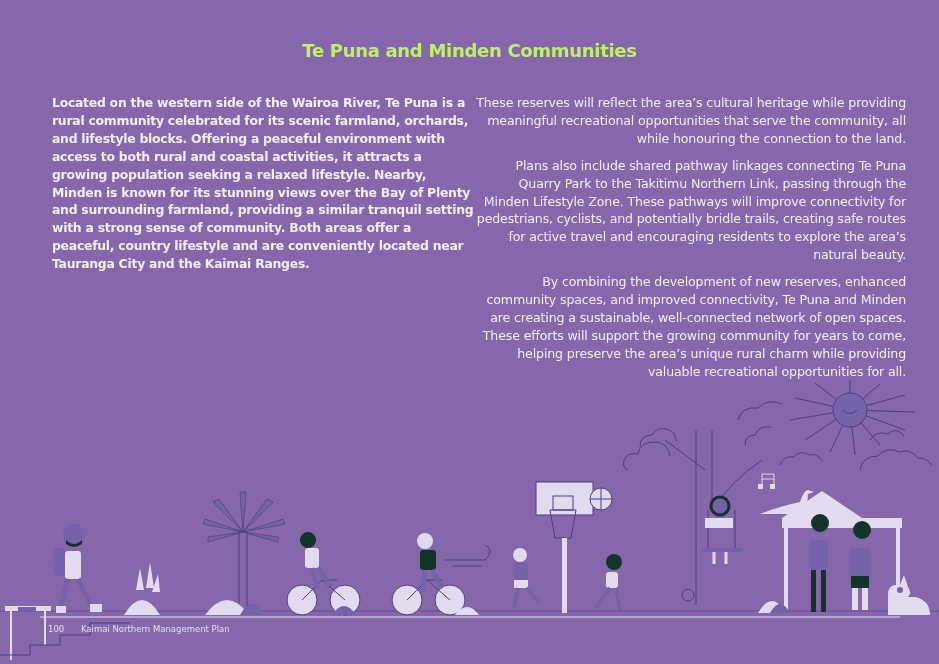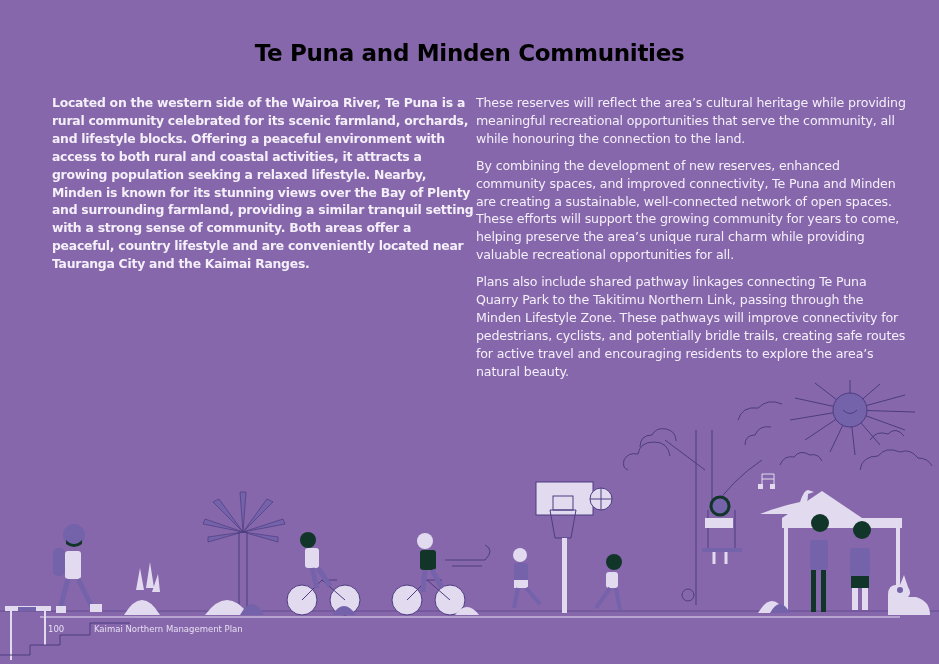--- a/index.html
+++ b/index.html
@@ -5,46 +5,46 @@
   html, body { margin:0; padding:0; }
   body {
     width:939px; height:664px; overflow:hidden; position:relative;
     background:#8667ab;
     font-family:"DejaVu Sans", sans-serif;
     color:#f4eff9;
   }
   .title {
     position:absolute; left:0; top:40px; width:939px; text-align:center;
     font-family:"DejaVu Sans", sans-serif; font-weight:bold;
-    font-size:23px; letter-spacing:-0.3px; color:#000000;
+    font-size:18px; letter-spacing:-0.3px; color:#bef264;
   }
   .col { position:absolute; top:94px; }
   .col-left { left:52px; width:425px; }
-  .col-right { left:476px; width:430px; }
+  .col-right { left:476px; width:430px;text-align:right; }
   p { margin:0 0 9px 0; font-size:12.6px; line-height:17.9px; letter-spacing:-0.15px; }
   p.lead { font-weight:bold; font-size:12.4px; letter-spacing:-0.25px; }
   .illus { position:absolute; left:0; top:380px; width:939px; height:284px; }
   .footer {
     position:absolute; left:48px; top:624px; font-size:8.5px; color:#e6dff2;
   }
-  .footer .pg { margin-right:27px; }
+  .footer .pg { margin-right:14px; }
 </style>
 </head>
 <body>
 
 <div class="title">Te Puna and Minden Communities</div>
 
 <div class="col col-left">
   <p class="lead">Located on the western side of the Wairoa River, Te Puna is a rural community celebrated for its scenic farmland, orchards, and lifestyle blocks. Offering a peaceful environment with access to both rural and coastal activities, it attracts a growing population seeking a relaxed lifestyle. Nearby, Minden is known for its stunning views over the Bay of Plenty and surrounding farmland, providing a similar tranquil setting with a strong sense of community. Both areas offer a peaceful, country lifestyle and are conveniently located near Tauranga City and the Kaimai Ranges.</p>
 </div>
 
 <div class="col col-right">
   <p>These reserves will reflect the area’s cultural heritage while providing meaningful recreational opportunities that serve the community, all while honouring the connection to the land.</p>
+  <p>Plans also include shared pathway linkages connecting Te Puna Quarry Park to the Takitimu Northern Link, passing through the Minden Lifestyle Zone. These pathways will improve connectivity for pedestrians, cyclists, and potentially bridle trails, creating safe routes for active travel and encouraging residents to explore the area’s natural beauty.</p>
   <p>By combining the development of new reserves, enhanced community spaces, and improved connectivity, Te Puna and Minden are creating a sustainable, well-connected network of open spaces. These efforts will support the growing community for years to come, helping preserve the area’s unique rural charm while providing valuable recreational opportunities for all.</p>
-  <p>Plans also include shared pathway linkages connecting Te Puna Quarry Park to the Takitimu Northern Link, passing through the Minden Lifestyle Zone. These pathways will improve connectivity for pedestrians, cyclists, and potentially bridle trails, creating safe routes for active travel and encouraging residents to explore the area’s natural beauty.</p>
 </div>
 
 <svg class="illus" viewBox="0 380 939 284" xmlns="http://www.w3.org/2000/svg">
   <g fill="none" stroke="#4d3c80" stroke-width="1">
 
     <g>
       <path d="M640 447 q0 -12 12 -12 q4 -8 14 -6 q10 2 10 12 M628 470 q-6 -2 -4 -10 q4 -8 14 -6 q2 -12 16 -12 q14 0 16 14 M738 420 q4 -14 20 -12 q10 -10 24 -4 M745 445 q0 -10 10 -10 q4 -10 16 -8"></path>
       <path d="M860 470 q2 -14 18 -14 q8 -10 22 -4 q10 -4 18 6 q10 0 14 8"></path>
       <path d="M870 440 q6 -10 18 -6 q8 -8 16 2"></path>
       <path d="M780 465 q4 -10 14 -8 q6 -8 16 -2 q8 -2 12 6"></path>

